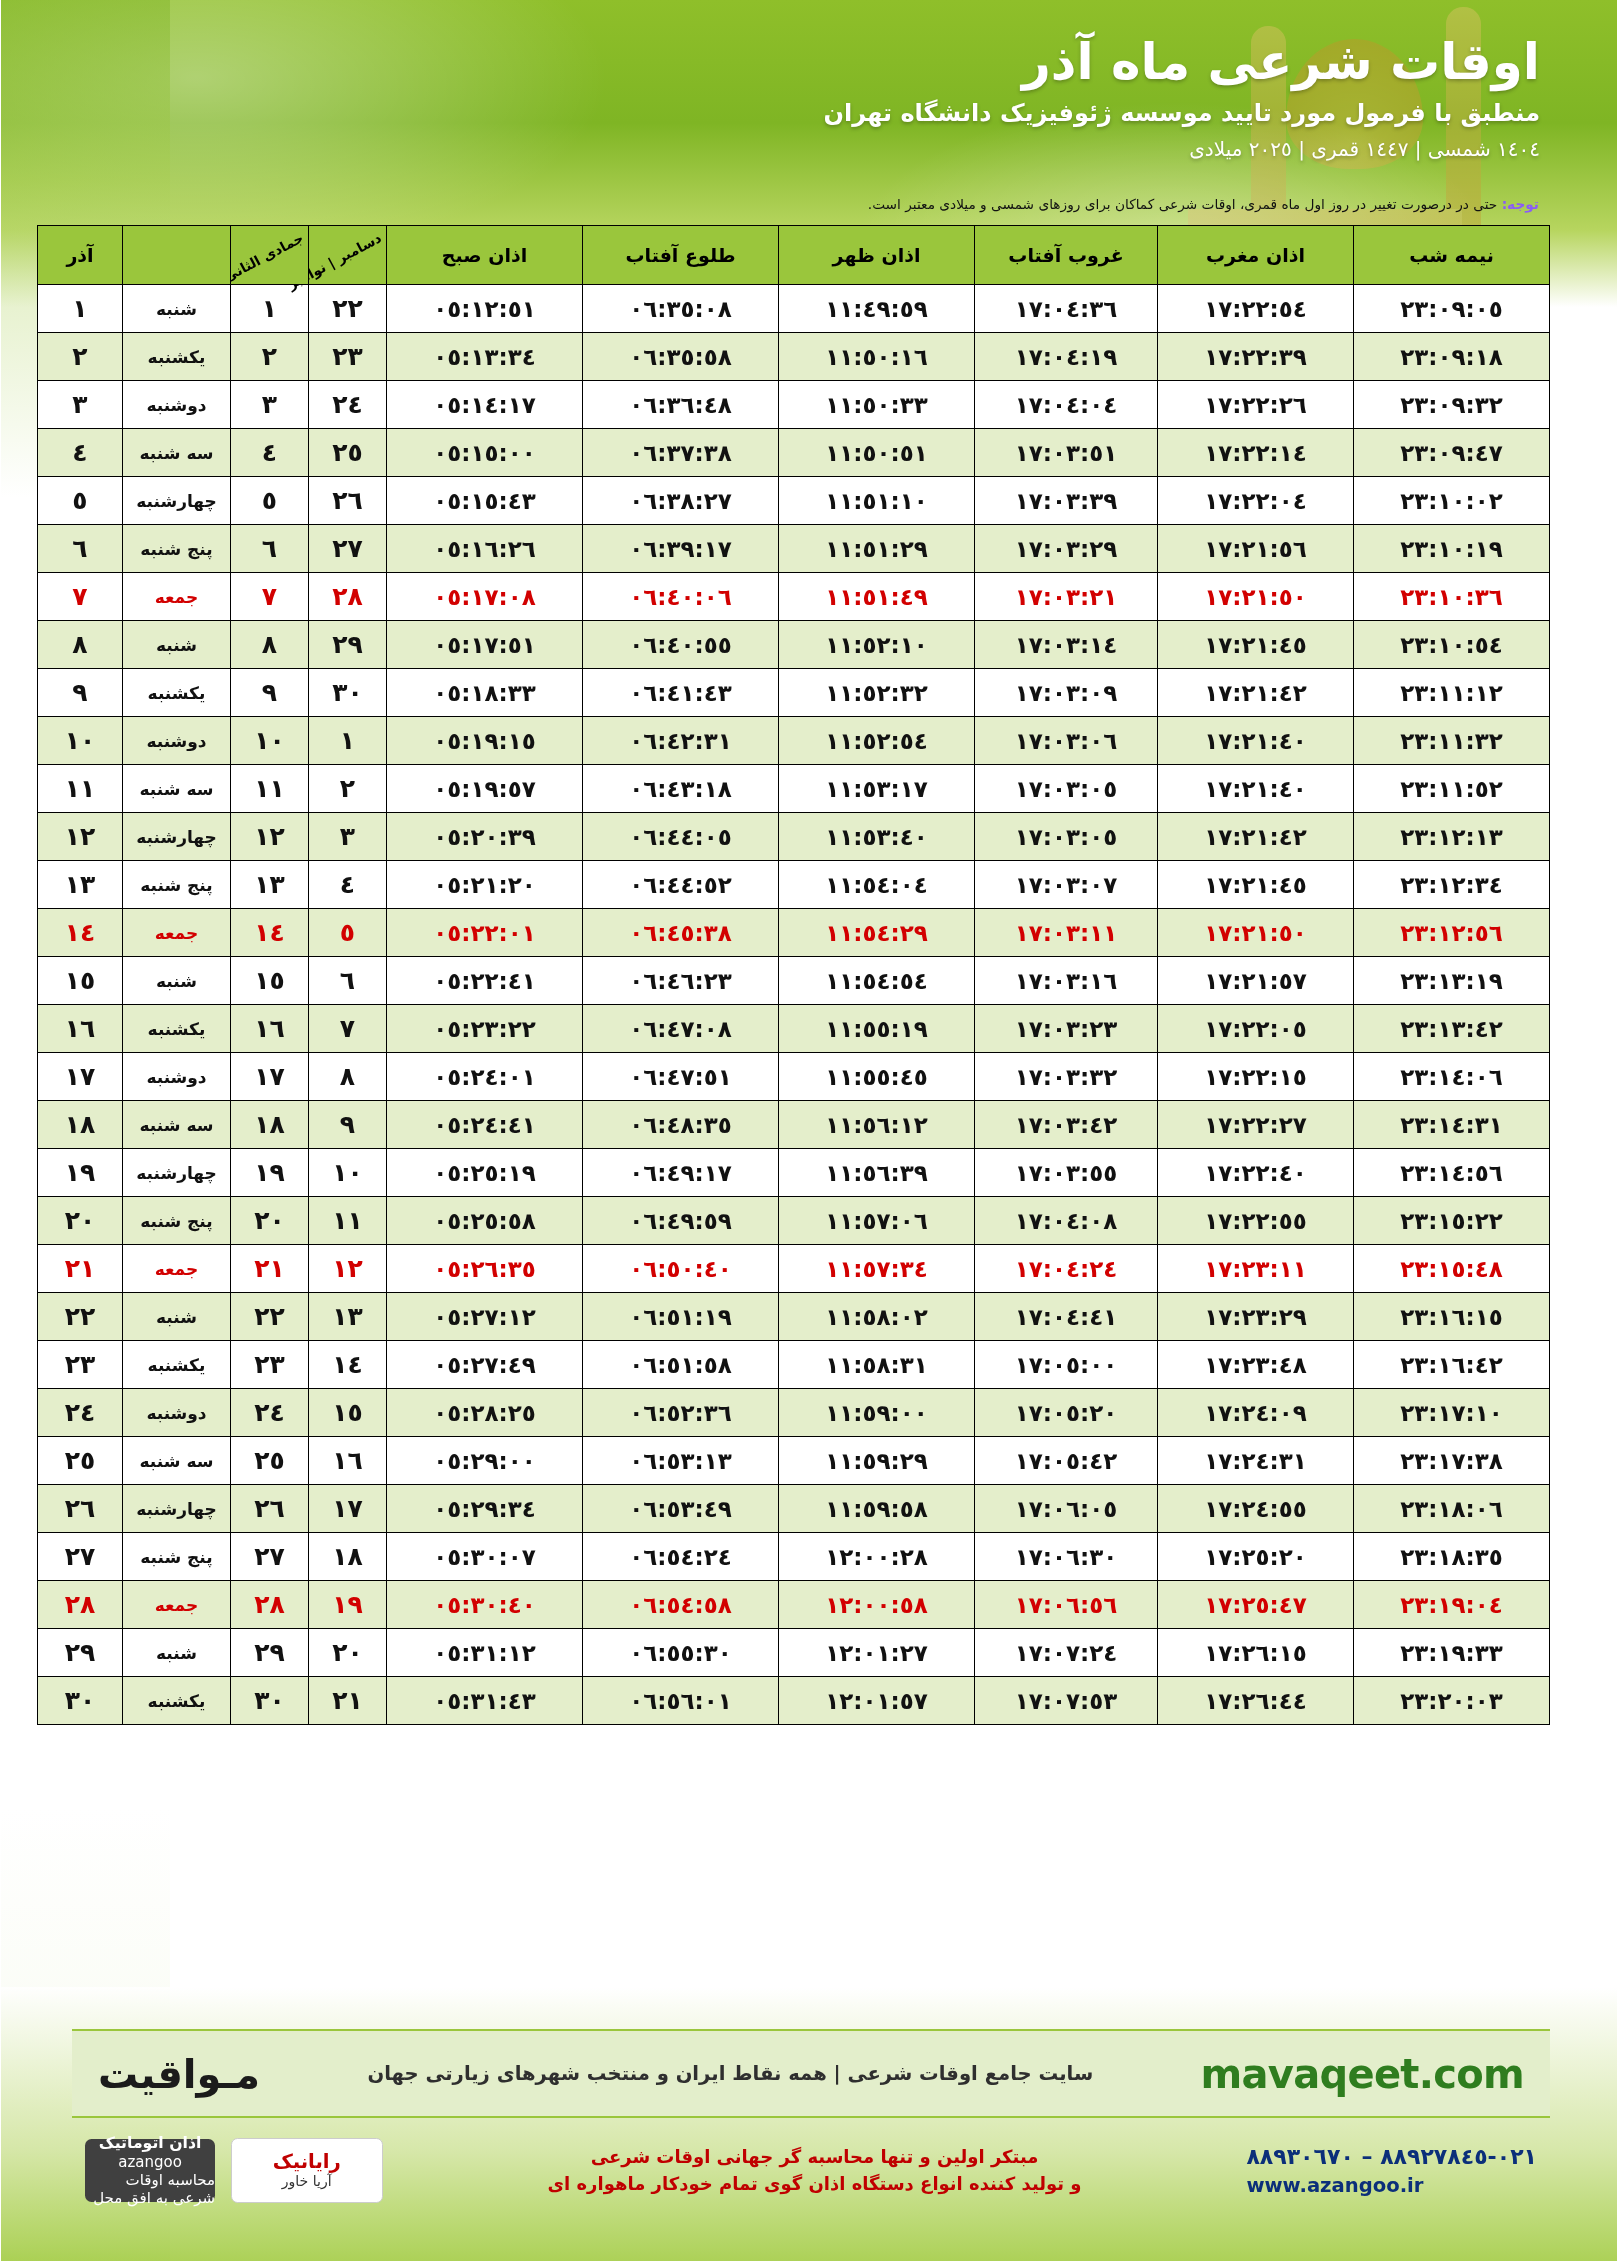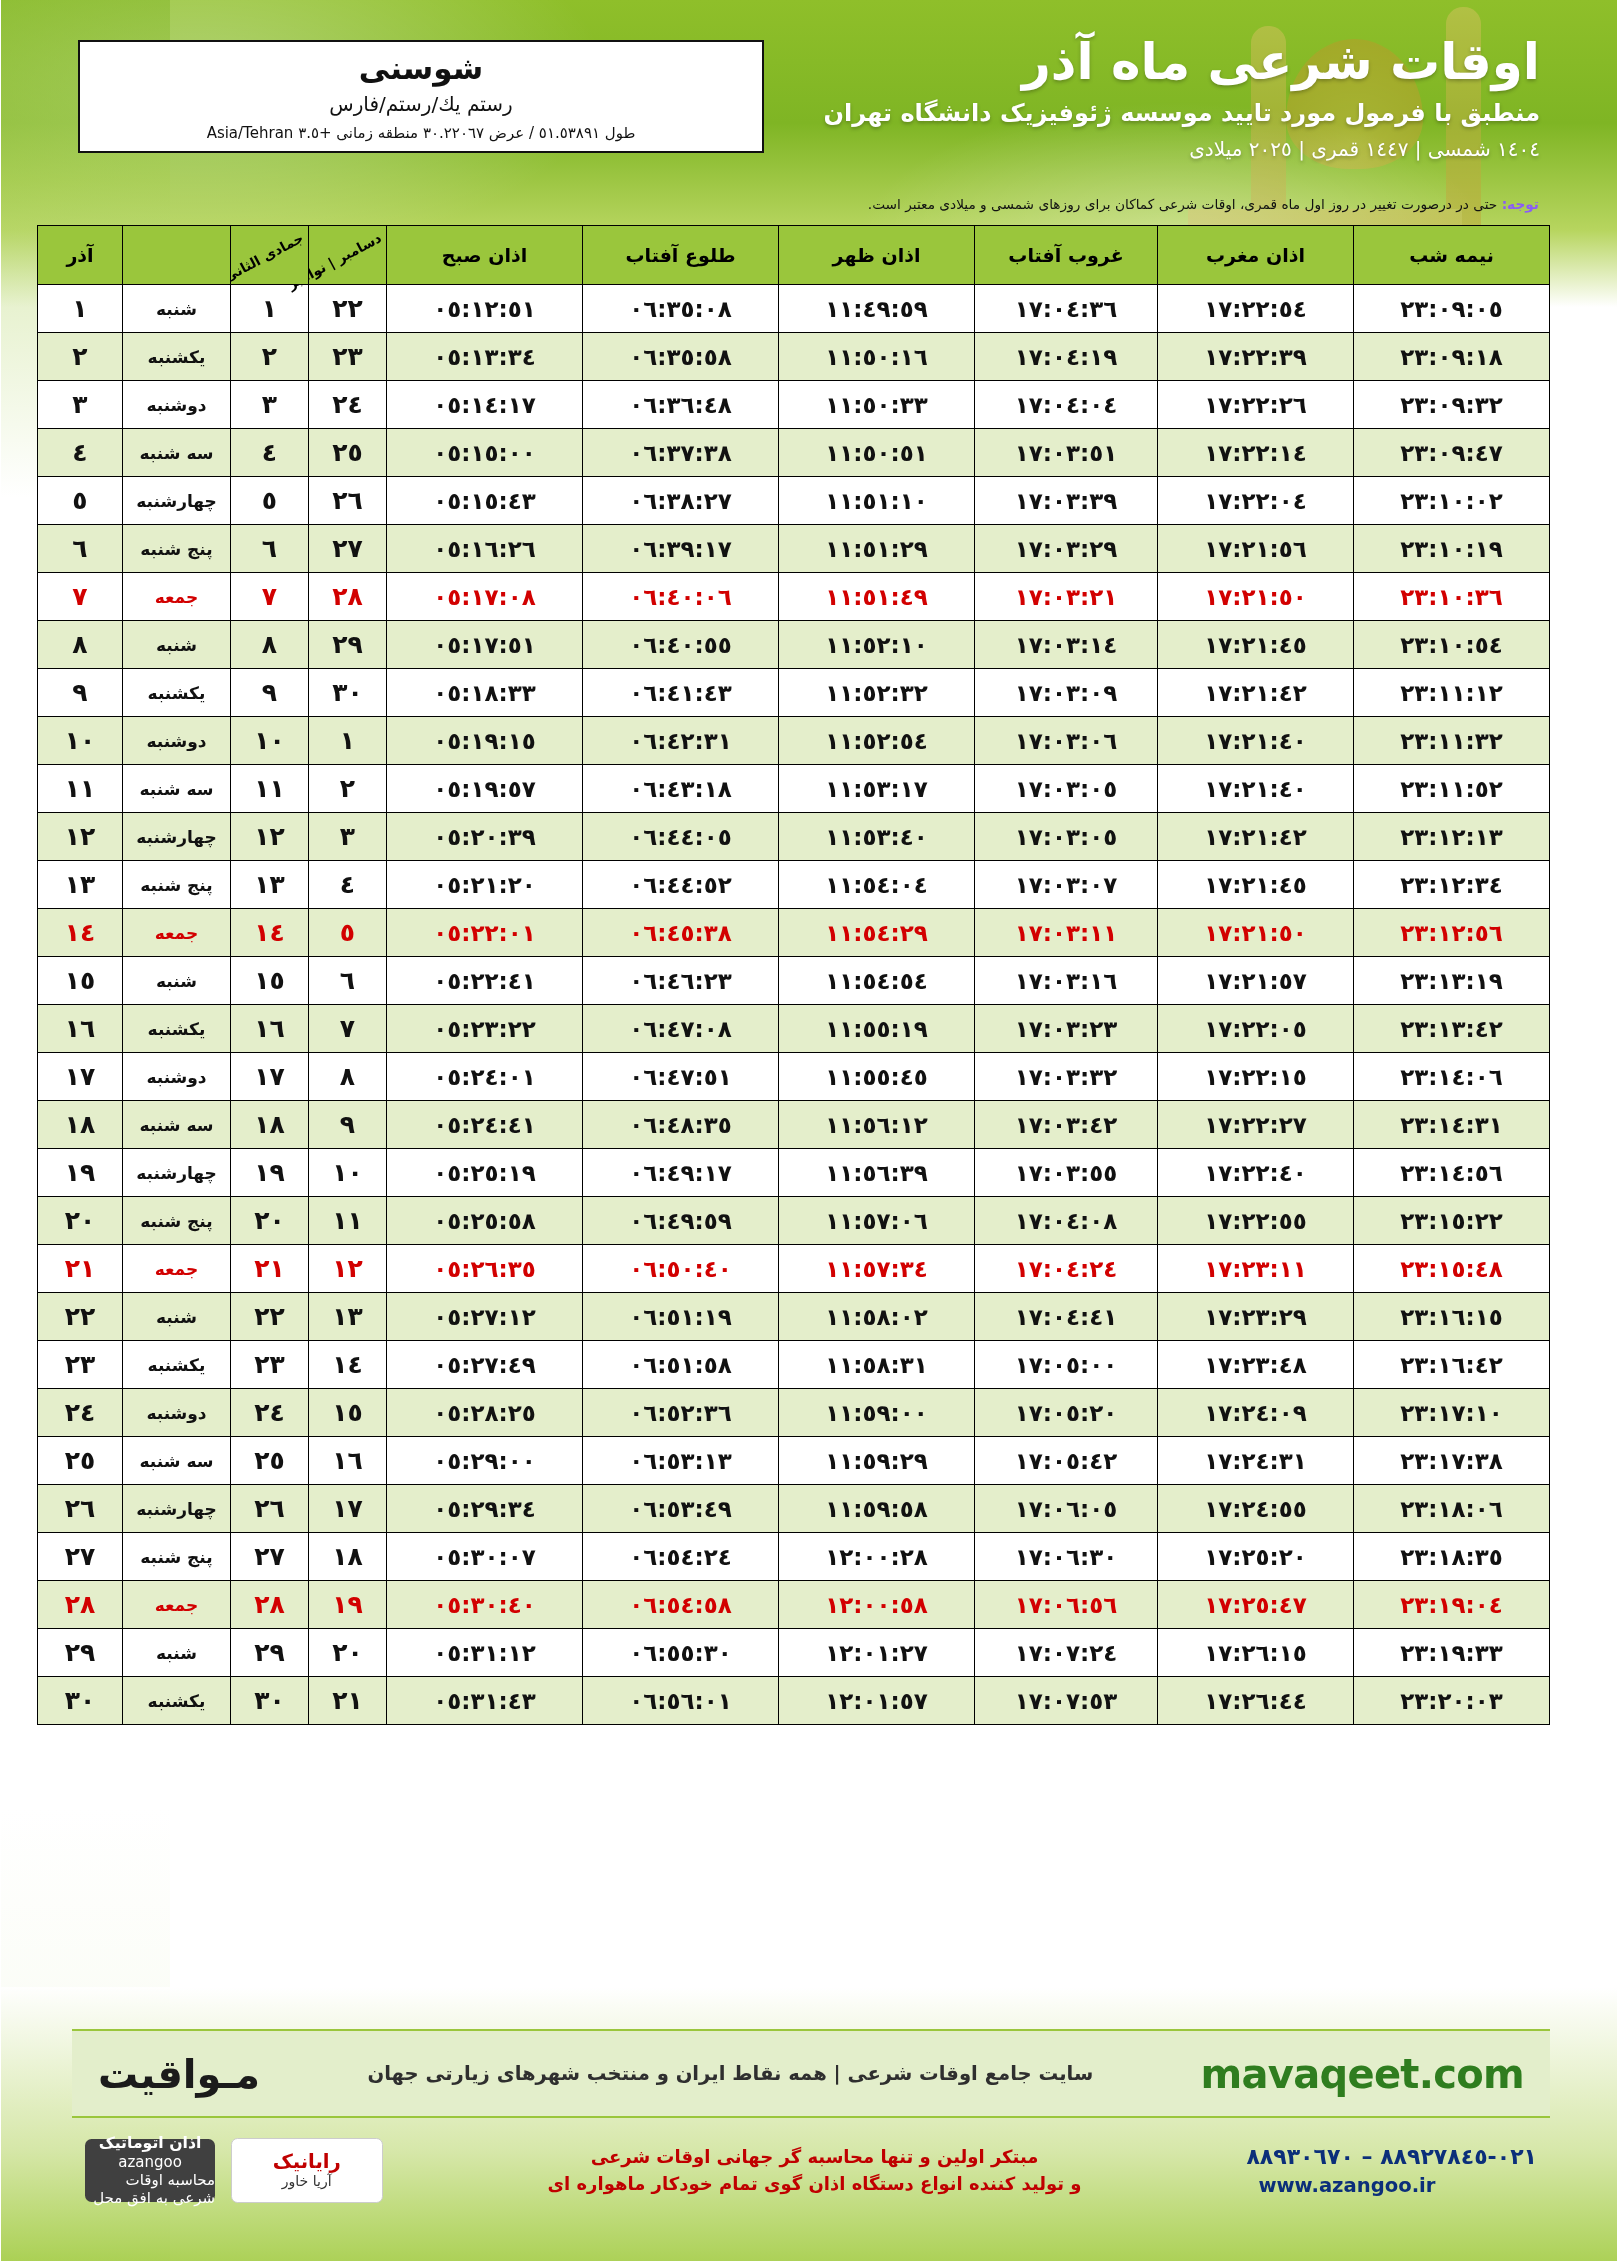--- a/index.html
+++ b/index.html
@@ -117,21 +117,21 @@
     padding:0 26px;
   }
   .brand-fa{font-size:40px;font-weight:bold;color:#1b1b1b;letter-spacing:-0.7px;}
   .brand-tag{font-size:19.6px;font-weight:bold;color:#2f2f2f;}
   .brand-en{font-size:40px;font-weight:bold;color:#2f7d1f;letter-spacing:-0.7px;direction:ltr;}
   .footer-bottom{
     display:flex;align-items:center;justify-content:space-between;padding:19.6px 13px 0 13px;
   }
   .foot-left{direction:ltr;text-align:left;}
   .foot-phone{font-size:22px;font-weight:bold;color:#0b2f7a;}
-  .foot-site{font-size:19.6px;font-weight:bold;color:#0b2f7a;margin-top:5.2px;margin-left:12px;}
+  .foot-site{font-size:19.6px;font-weight:bold;color:#0b2f7a;margin-top:5.2px;}
   .foot-mid{text-align:center;font-size:18px;font-weight:bold;color:#c00000;line-height:1.5;}
   .foot-right{display:flex;align-items:center;gap:15.7px;}
   .logo-azan{
     width:130px;height:63px;background:#404040;border-radius:6.5px;color:#fff;
     display:flex;align-items:center;justify-content:center;font-size:15.7px;font-weight:bold;
     flex-direction:column;line-height:1.2;
   }
   .logo-azan .sub{font-size:15px;font-weight:normal;}
   .logo-ray{
     width:150px;height:63px;background:#ffffff;border:1.3px solid #ccc;border-radius:6.5px;
@@ -156,25 +156,20 @@
 
 <div class="paper">
 
   <div class="header">
     <div class="title-block">
       <div class="title-main">اوقات شرعی ماه آذر</div>
       <div class="title-sub">منطبق با فرمول مورد تایید موسسه ژئوفیزیک دانشگاه تهران</div>
       <div class="title-dates">١٤٠٤ شمسی | ١٤٤٧ قمری | ٢٠٢٥ میلادی</div>
     </div>
 
-    <div class="city-box">
-      <div class="city-name">شوسنی</div>
-      <div class="city-sub">رستم یك/رستم/فارس</div>
-      <div class="city-geo">طول ٥١.٥٣٨٩١ / عرض ٣٠.٢٢٠٦٧ منطقه زمانی +٣.٥ Asia/Tehran</div>
-    </div>
   </div>
 
   <div class="note">
     <b>توجه:</b><span> حتی در درصورت تغییر در روز اول ماه قمری، اوقات شرعی کماکان برای روزهای شمسی و میلادی معتبر است.</span>
   </div>
 
   <div class="tbl-wrap">
     <table>
       <colgroup>
         <col class="col-night">

